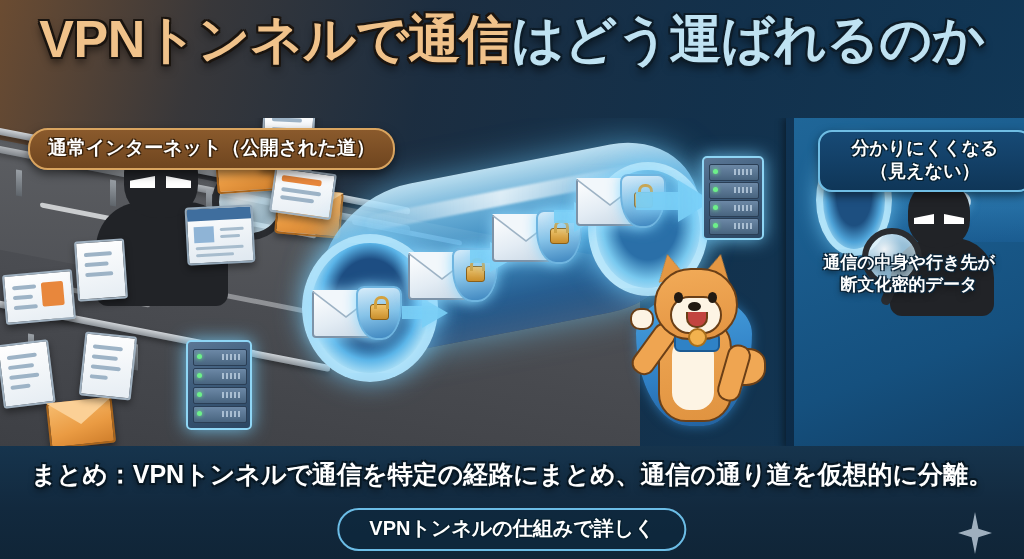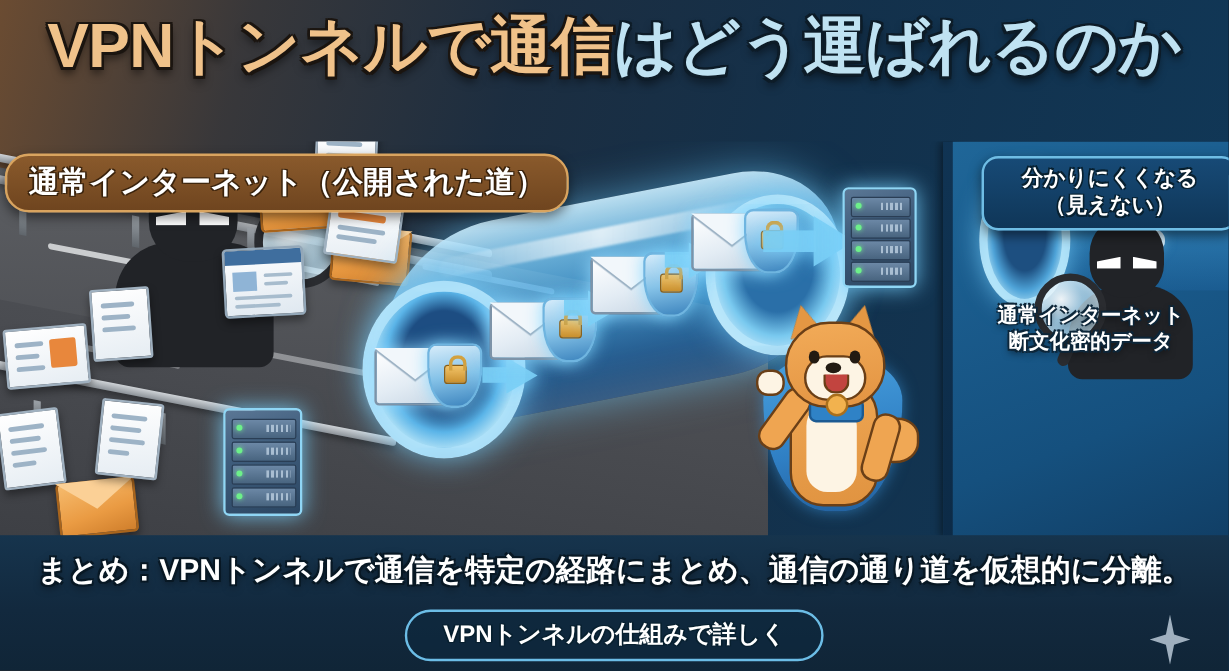--- a/index.html
+++ b/index.html
@@ -407,22 +407,22 @@
   }
 
   
   .badge {
     position: absolute; z-index: 40;
     font-weight: bold; color: #ffffff; text-align: center;
     white-space: nowrap;
     box-shadow: 0 4px 10px rgba(0,0,0,.5);
   }
   .badge-brown {
-    left: 4px; top: 128px; padding: 5px 18px 7px;
-    font-size: 25px;
+    left: 28px; top: 128px; padding: 5px 18px 7px;
+    font-size: 19px;
     background: linear-gradient(180deg,#8a5a2c 0%,#6f451f 100%);
     border: 2px solid #d9a45f;
     border-radius: 20px;
     text-shadow: 1.2px 1.2px 0 #3a230d, -1.2px 1.2px 0 #3a230d, 1.2px -1.2px 0 #3a230d, -1.2px -1.2px 0 #3a230d;
   }
   .badge-blue {
     left: 404px; top: 130px; padding: 5px 18px 7px;
     font-size: 19px;
     background: linear-gradient(180deg,#1d4f7c 0%,#123b61 100%);
     border: 2px solid #74c4e8;
@@ -681,21 +681,21 @@
         <div class="hk-eye r" style="left:68px; top:34px; width:20px; height:10px;"></div>
         <div class="mag-handle" style="left:10px; top:92px; width:10px; height:34px; transform: rotate(24deg);"></div>
         <div class="mag-glass" style="left:-14px; top:48px; width:48px; height:48px; border-width:6px;"></div>
       </div>
     </div>
 
   </div>
 
 
   <div class="right-caption">
-    <div>通常インターネット</div>
+    <div>通信の中身や行き先が</div>
     <div>断文化密的データ</div>
   </div>
 
   <div class="badge badge-brown">通常インターネット（公開された道）</div>
   <div class="badge badge-right">
     <div>分かりにくくなる</div>
     <div>（見えない）</div>
   </div>
 
   <div class="footer-bar"></div>

